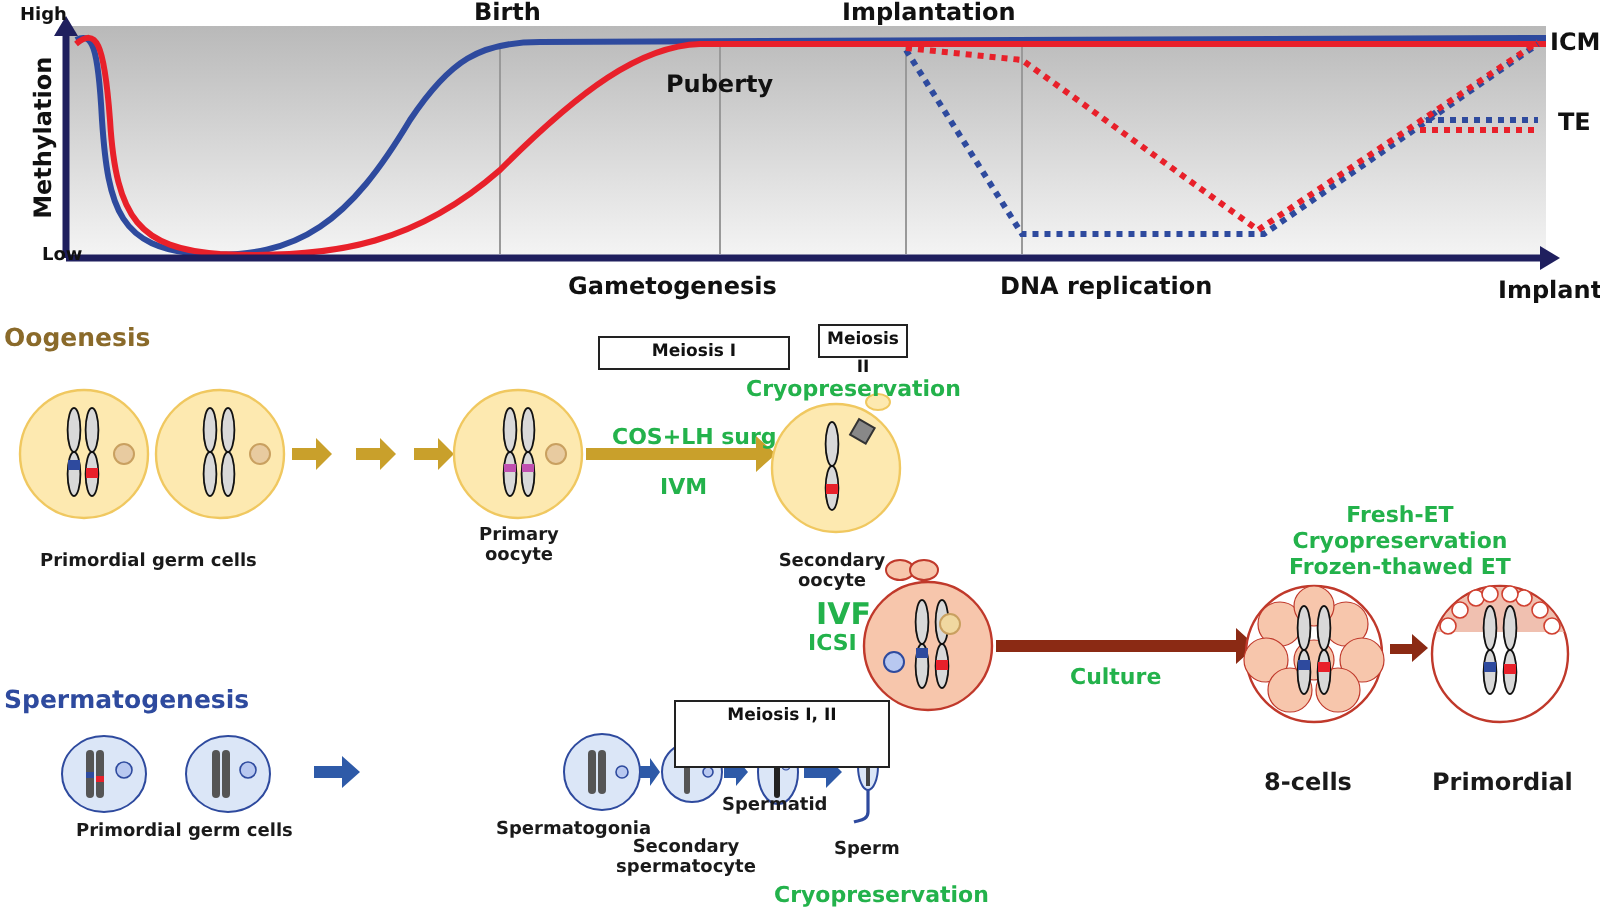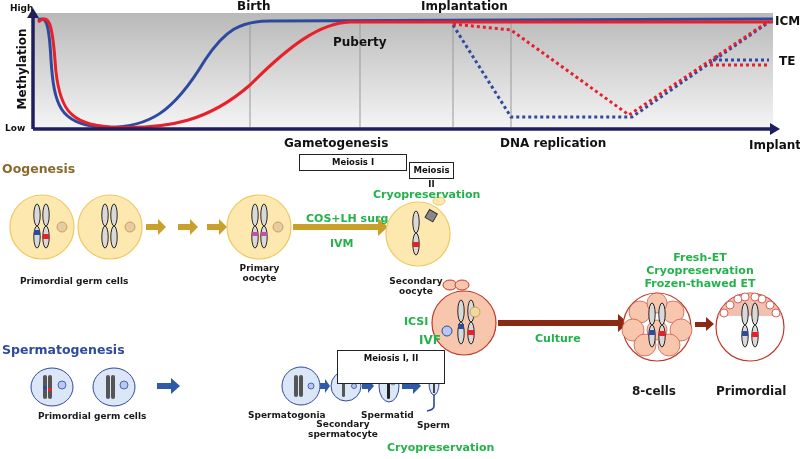--- a/index.html
+++ b/index.html
@@ -160,50 +160,50 @@
   </g>
   <polygon points="402,383 413,383 413,378 421,386 413,394 413,389 402,389" fill="#2e5aa8"></polygon>
   <g>
     <ellipse cx="434" cy="383" rx="5" ry="12" fill="#dbe6f7" stroke="#2e4a9e" stroke-width="1"></ellipse>
     <rect x="433" y="373" width="2" height="20" fill="#444"></rect>
     <path d="M434,395 L434,406 C434,410 430,410 427,411" fill="none" stroke="#2e4a9e" stroke-width="1.6"></path>
   </g>
 </svg>
 
 <div class="txt" style="left:10px;top:3px;font-size:9px;color:#111;">High</div>
-<div class="txt" style="left:5px;top:123px;font-size:9px;color:#111;text-align:right;">Low</div>
+<div class="txt" style="left:21px;top:123px;font-size:9px;color:#111;text-align:right;">Low</div>
 <div class="txt" style="left:-18px;top:62px;font-size:12px;color:#111;transform:rotate(-90deg);">Methylation</div>
 <div class="txt" style="left:237px;top:0px;font-size:12px;color:#111;">Birth</div>
 <div class="txt" style="left:333px;top:0px;font-size:12px;color:#111;margin-top:36px;">Puberty</div>
 <div class="txt" style="left:421px;top:0px;font-size:12px;color:#111;">Implantation</div>
 <div class="txt" style="left:284px;top:137px;font-size:12px;color:#111;">Gametogenesis</div>
 <div class="txt" style="left:500px;top:137px;font-size:12px;color:#111;">DNA replication</div>
 <div class="txt" style="left:749px;top:139px;font-size:12px;color:#111;">Implantation</div>
 <div class="txt" style="left:775px;top:15px;font-size:12px;color:#111;">ICM</div>
 <div class="txt" style="left:779px;top:55px;font-size:12px;color:#111;">TE</div>
 
 <div class="txt" style="left:2px;top:162px;font-size:12.5px;color:#8a6a2a;">Oogenesis</div>
-<div class="box" style="left:299px;top:154px;width:108px;height:17px;">Meiosis I</div>
+<div class="box" style="left:299px;top:168px;width:96px;height:17px;">Meiosis I</div>
 <div class="box" style="left:409px;top:162px;width:45px;height:17px;">Meiosis II</div>
 <div class="txt green" style="left:373px;top:189px;font-size:11px;">Cryopreservation</div>
 <div class="txt green" style="left:306px;top:213px;font-size:11px;">COS+LH surg</div>
 <div class="txt green" style="left:330px;top:238px;font-size:11px;">IVM</div>
 <div class="txt blk" style="left:20px;top:276px;font-size:9px;">Primordial germ cells</div>
 <div class="txt blk c" style="left:232px;top:263px;width:55px;font-size:9px;"><span>Primary</span><br><span>oocyte</span></div>
 <div class="txt blk c" style="left:386px;top:276px;width:60px;font-size:9px;"><span>Secondary</span><br><span>oocyte</span></div>
-<div class="txt green" style="left:419px;top:299px;font-size:12px;margin-top:35px;">IVF</div>
+<div class="txt green" style="left:408px;top:299px;font-size:15px;">IVF</div>
 <div class="txt green" style="left:404px;top:316px;font-size:11px;">ICSI</div>
 
 <div class="txt green" style="left:535px;top:333px;font-size:11px;">Culture</div>
 <div class="txt green c" style="left:640px;top:252px;width:120px;font-size:11px;">Fresh-ET</div>
 <div class="txt green c" style="left:640px;top:265px;width:120px;font-size:11px;">Cryopreservation</div>
 <div class="txt green c" style="left:640px;top:278px;width:120px;font-size:11px;">Frozen-thawed ET</div>
 <div class="txt blk" style="left:632px;top:385px;font-size:12px;">8-cells</div>
 <div class="txt blk" style="left:716px;top:385px;font-size:12px;">Primordial</div>
 
 <div class="txt" style="left:2px;top:343px;font-size:12.5px;color:#2e4a9e;">Spermatogenesis</div>
 <div class="box" style="left:337px;top:350px;width:108px;height:34px;">Meiosis I, II</div>
 <div class="txt blk" style="left:38px;top:411px;font-size:9px;">Primordial germ cells</div>
 <div class="txt blk" style="left:248px;top:410px;font-size:9px;">Spermatogonia</div>
 <div class="txt blk c" style="left:303px;top:419px;width:80px;font-size:9px;"><span>Secondary</span><br><span>spermatocyte</span></div>
-<div class="txt blk" style="left:361px;top:410px;font-size:9px;">Spermatid</div>
+<div class="txt blk" style="left:361px;top:398px;font-size:9px;">Spermatid</div>
 <div class="txt blk" style="left:417px;top:420px;font-size:9px;">Sperm</div>
 <div class="txt green" style="left:387px;top:442px;font-size:11px;">Cryopreservation</div>
 
 </body></html>

